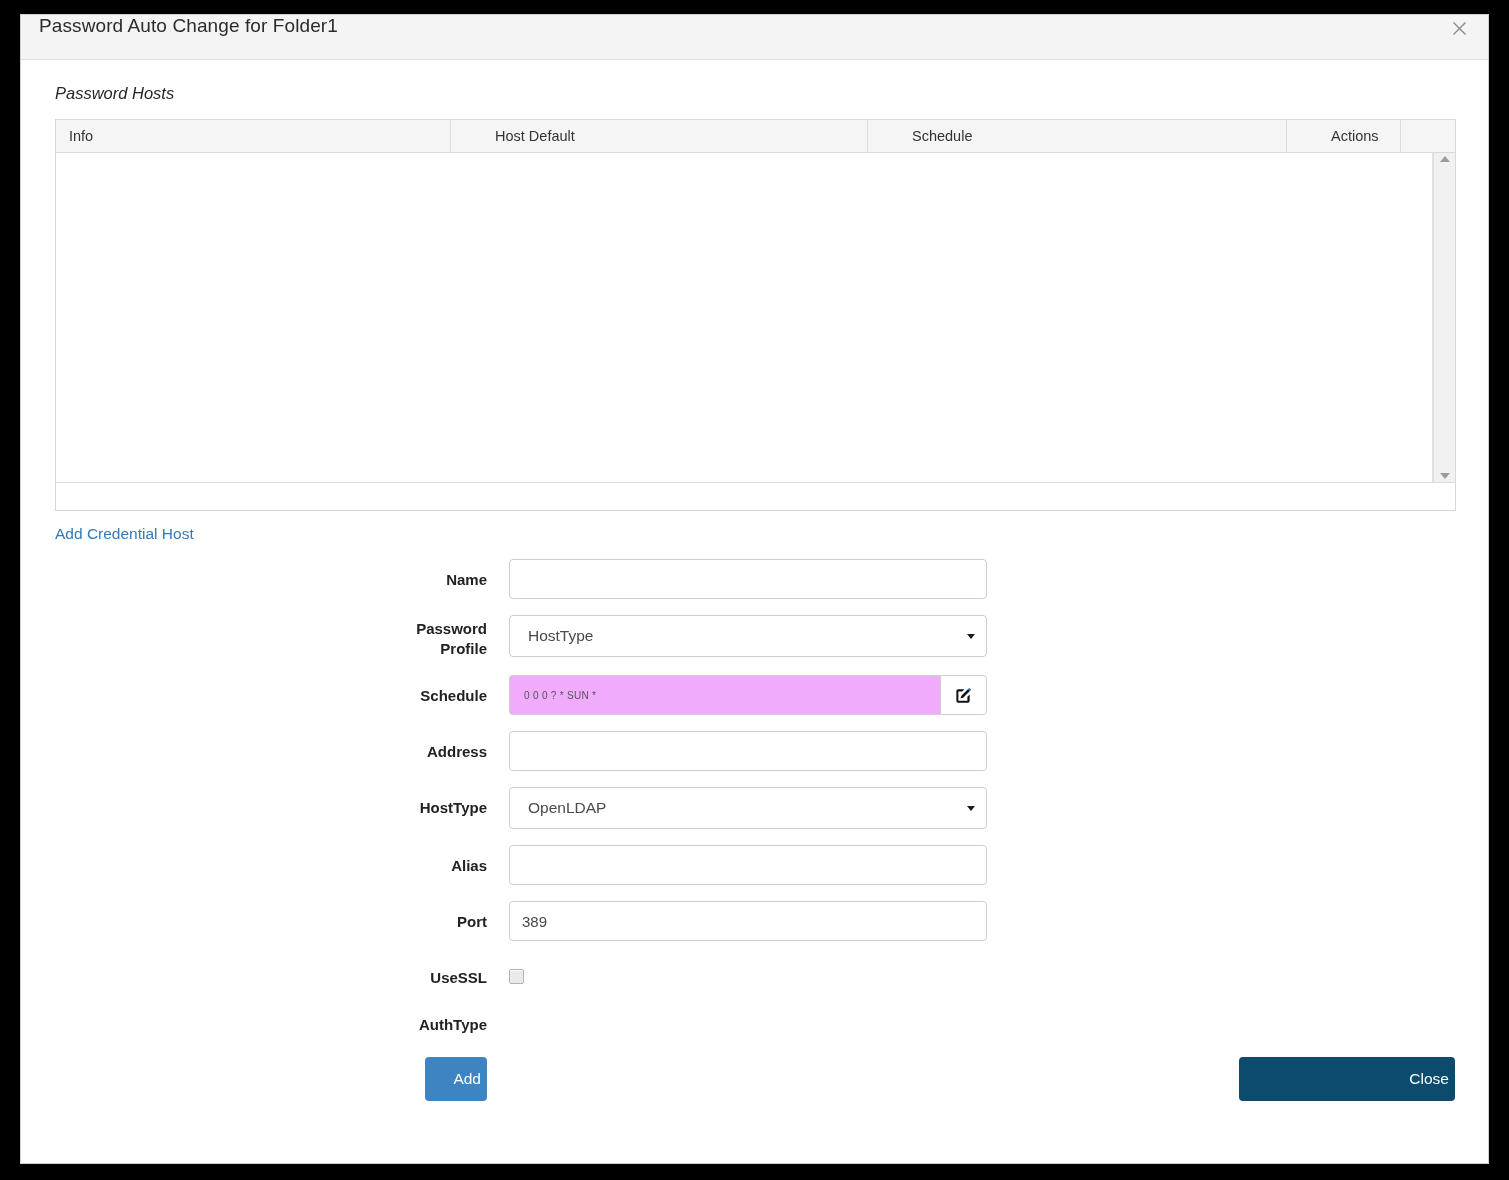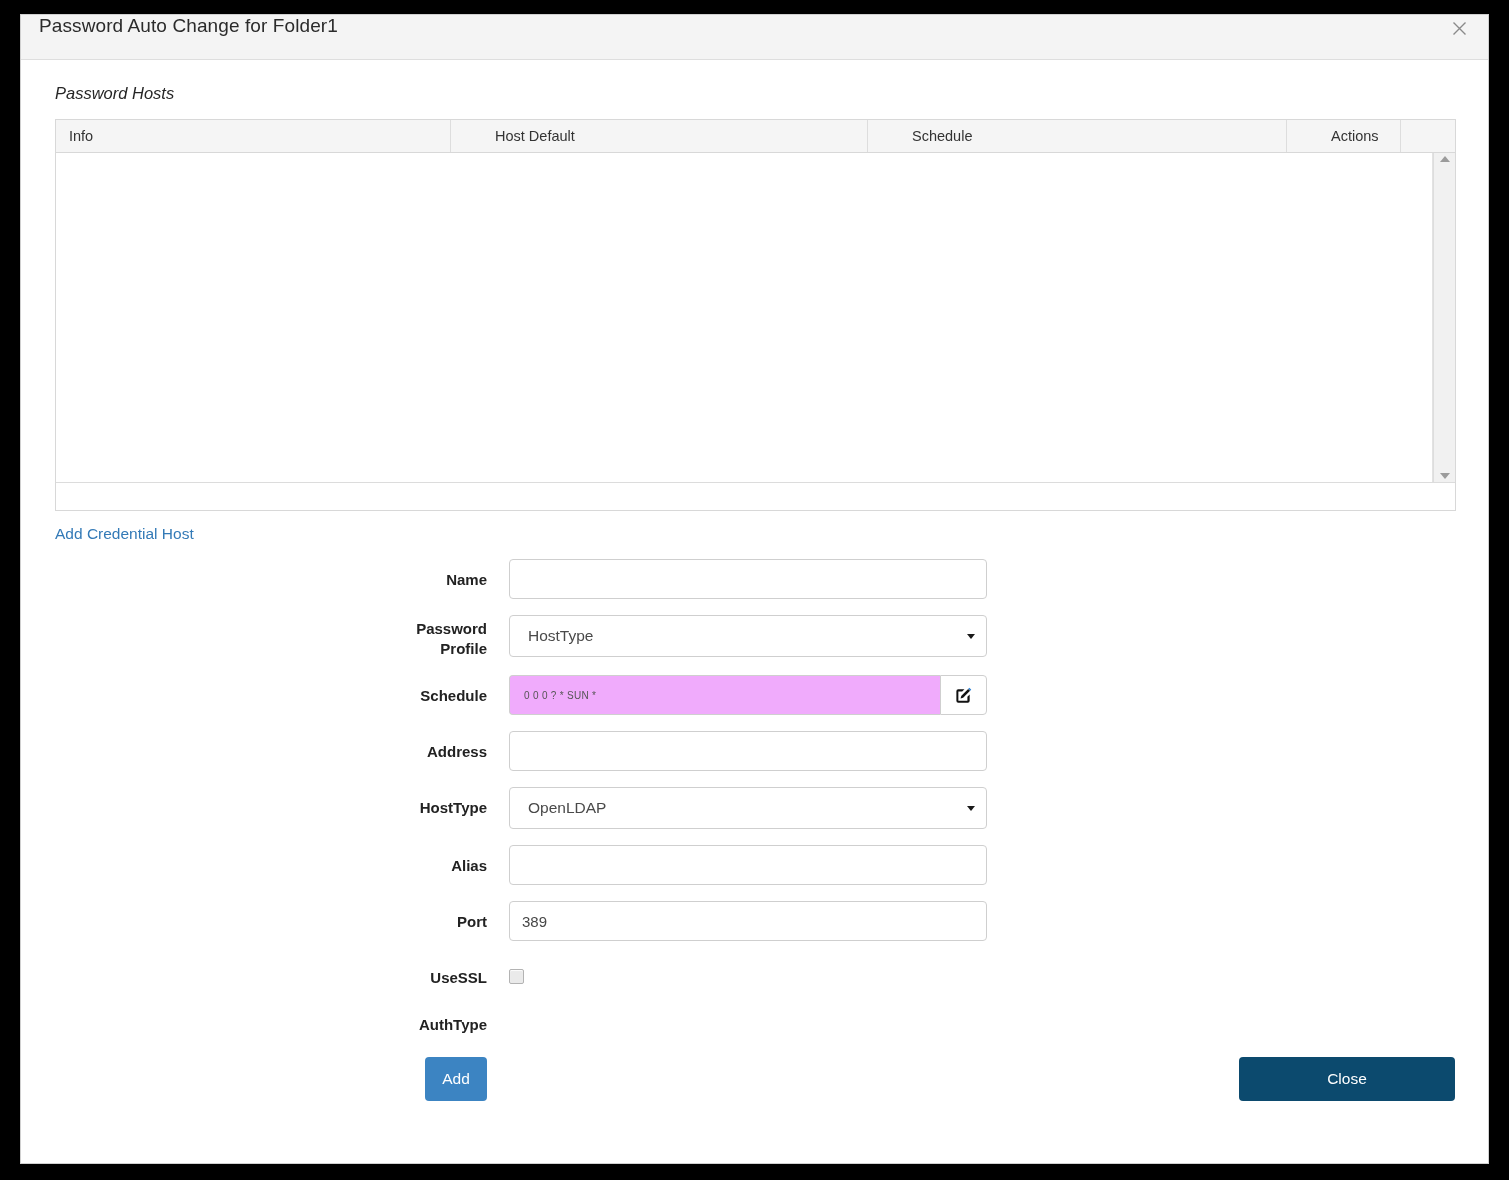--- a/index.html
+++ b/index.html
@@ -262,20 +262,21 @@
     display: flex;
     justify-content: flex-end;
   }
   .btn {
     font-family: "Liberation Sans", sans-serif;
     border: none;
     border-radius: 4px;
     cursor: pointer;
     color: #ffffff;
     font-size: 15.5px;
+    text-align: right;
   }
   .btn-add {
     background: #3c84c2;
     width: 62px;
     height: 44px;
   }
   .btn-close {
     background: #0c4a6e;
     width: 216px;
     height: 44px;

